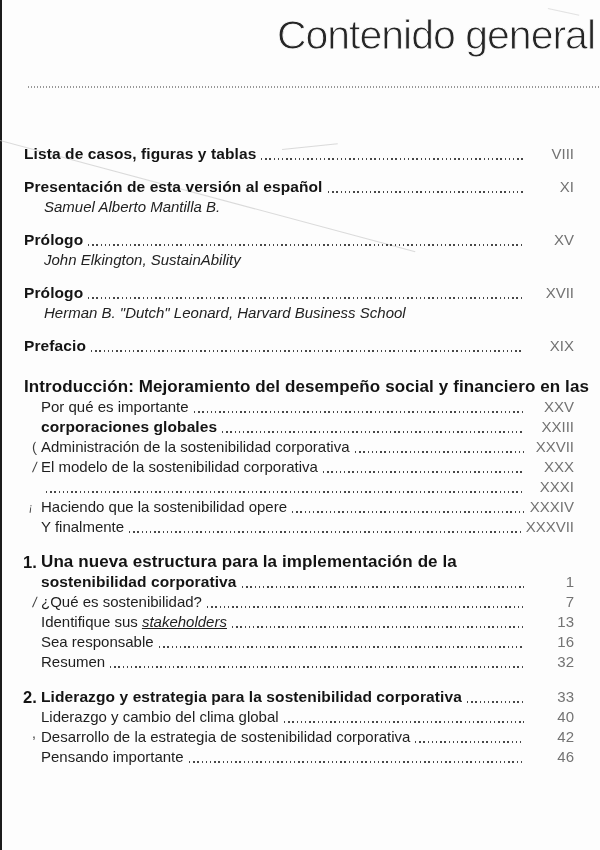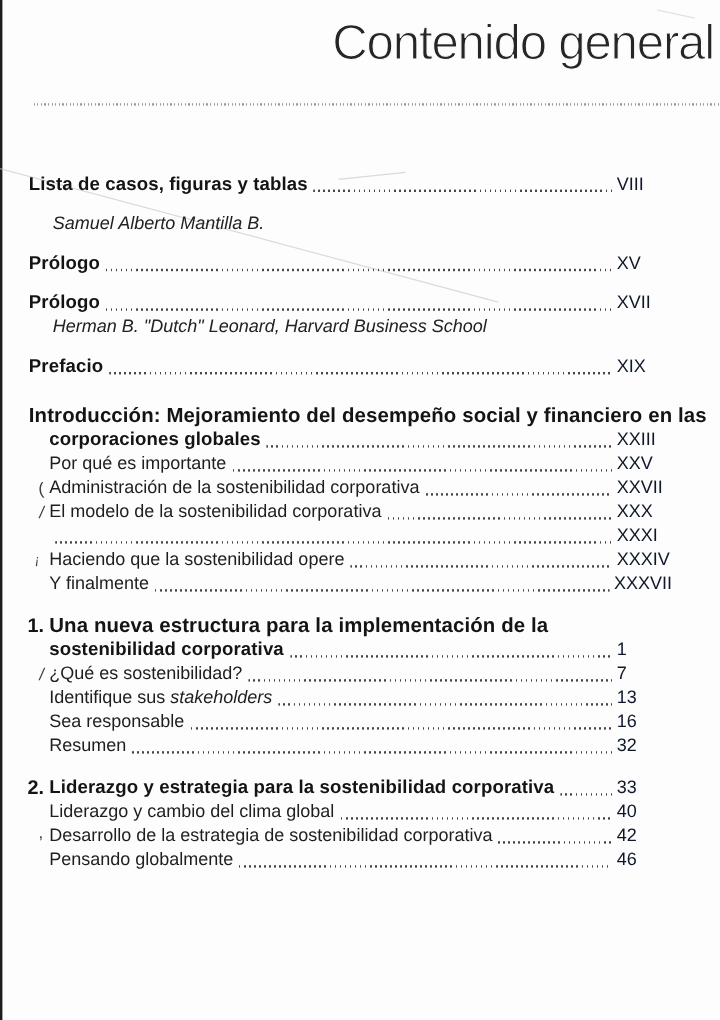--- a/index.html
+++ b/index.html
@@ -43,21 +43,21 @@
     position: absolute; height: 1px;
     background: #c7c7c7; opacity: .65;
     transform-origin: left top;
   }
   .crease.c1 { left: 0; top: 140px; width: 430px; transform: rotate(15deg); }
   .crease.c2 { left: 282px; top: 149px; width: 56px; transform: rotate(-6deg); }
   .crease.c3 { left: 548px; top: 8px; width: 32px; transform: rotate(12deg); opacity: .5; }
 
   .content {
     position: absolute;
-    left: 24px; right: 40px; top: 144px;
+    left: 24px; right: 26px; top: 144px;
   }
   .row {
     display: flex;
     align-items: flex-end;
     position: relative;
     line-height: 20px;
     font-size: 15px;
   }
   .row .label { white-space: nowrap; }
   .row.bold .label { font-weight: 700; font-size: 15.5px; color: #141414; letter-spacing: .1px; }
@@ -68,43 +68,43 @@
   .dots {
     flex: 1 1 auto;
     min-width: 10px;
     height: 2px;
     margin: 0 4px 4px 5px;
     background: repeating-linear-gradient(90deg, #474747 0 1.4px, transparent 1.4px 4.2px);
   }
   .pnum {
     flex: 0 0 auto;
     min-width: 46px;
-    text-align: left;
+    text-align: right;
     font-size: 15px;
     font-weight: 400;
-    color: #0f172a;
+    color: #737373;
     white-space: nowrap;
   }
   .subtitle {
     font-style: italic;
     font-size: 15px;
     line-height: 20px;
     color: #222222;
     margin-left: 20px;
   }
   .fm { margin-top: 13px; }
   .fm:first-child { margin-top: 0; }
   .intro { margin-top: 21px; }
   .entries { padding-left: 17px; }
   .chapter { margin-top: 15px; position: relative; padding-left: 17px; }
   .ch-num {
     position: absolute; left: -1px; top: 0;
     font-weight: 700; font-size: 16.5px; line-height: 20px; color: #141414;
   }
-  .label i { font-style: italic; }
+  .label i { font-style: italic; text-decoration: underline; }
   
   .pen-mark {
     position: absolute;
     bottom: 2px;
     font-size: 14px;
     color: #3d3d3d;
     line-height: 1;
   }
   .mark-paren { left: -9px; bottom: 3px; transform: rotate(-4deg); }
   .mark-slash { left: -8px; bottom: 3px; transform: skewX(-10deg); }
@@ -123,56 +123,62 @@
   <span class="crease c3"></span>
   <main class="content">
       <section class="fm">
         <div class="row bold">
           <span class="label">Lista de casos, figuras y tablas</span>
           <span class="dots"></span>
           <span class="pnum">VIII</span>
         </div>
       </section>
       <section class="fm">
+        <div class="row bold">
+          <span class="label">Presentación de esta versión al español</span>
+          <span class="dots"></span>
+          <span class="pnum">XI</span>
+        </div>
         <div class="subtitle">Samuel Alberto Mantilla B.</div>
       </section>
       <section class="fm">
         <div class="row bold">
           <span class="label">Prólogo</span>
           <span class="dots"></span>
           <span class="pnum">XV</span>
         </div>
+        <div class="subtitle">John Elkington, SustainAbility</div>
       </section>
       <section class="fm">
         <div class="row bold">
           <span class="label">Prólogo</span>
           <span class="dots"></span>
           <span class="pnum">XVII</span>
         </div>
         <div class="subtitle">Herman B. "Dutch" Leonard, Harvard Business School</div>
       </section>
       <section class="fm">
         <div class="row bold">
           <span class="label">Prefacio</span>
           <span class="dots"></span>
           <span class="pnum">XIX</span>
         </div>
       </section>
       <section class="intro">
         <div class="h-line">Introducción: Mejoramiento del desempeño social y financiero en las</div>
         <div class="entries">
+          <div class="row">
+            <span class="label">Por qué es importante</span>
+            <span class="dots"></span>
+            <span class="pnum">XXV</span>
+          </div>
           <div class="row bold">
             <span class="label">corporaciones globales</span>
             <span class="dots"></span>
             <span class="pnum">XXIII</span>
-          </div>
-          <div class="row">
-            <span class="label">Por qué es importante</span>
-            <span class="dots"></span>
-            <span class="pnum">XXV</span>
           </div>
           <div class="row">
             <span class="pen-mark mark-paren">(</span>
             <span class="label">Administración de la sostenibilidad corporativa</span>
             <span class="dots"></span>
             <span class="pnum">XXVII</span>
           </div>
           <div class="row">
             <span class="pen-mark mark-slash">/</span>
             <span class="label">El modelo de la sostenibilidad corporativa</span>
@@ -238,19 +244,19 @@
           <span class="dots"></span>
           <span class="pnum">40</span>
         </div>
         <div class="row">
           <span class="pen-mark mark-comma">,</span>
           <span class="label">Desarrollo de la estrategia de sostenibilidad corporativa</span>
           <span class="dots"></span>
           <span class="pnum">42</span>
         </div>
         <div class="row">
-          <span class="label">Pensando globalmente </span>
+          <span class="label">Pensando importante </span>
           <span class="dots"></span>
           <span class="pnum">46</span>
         </div>
       </section>
     </main>
 </div>
 
 </body></html>

